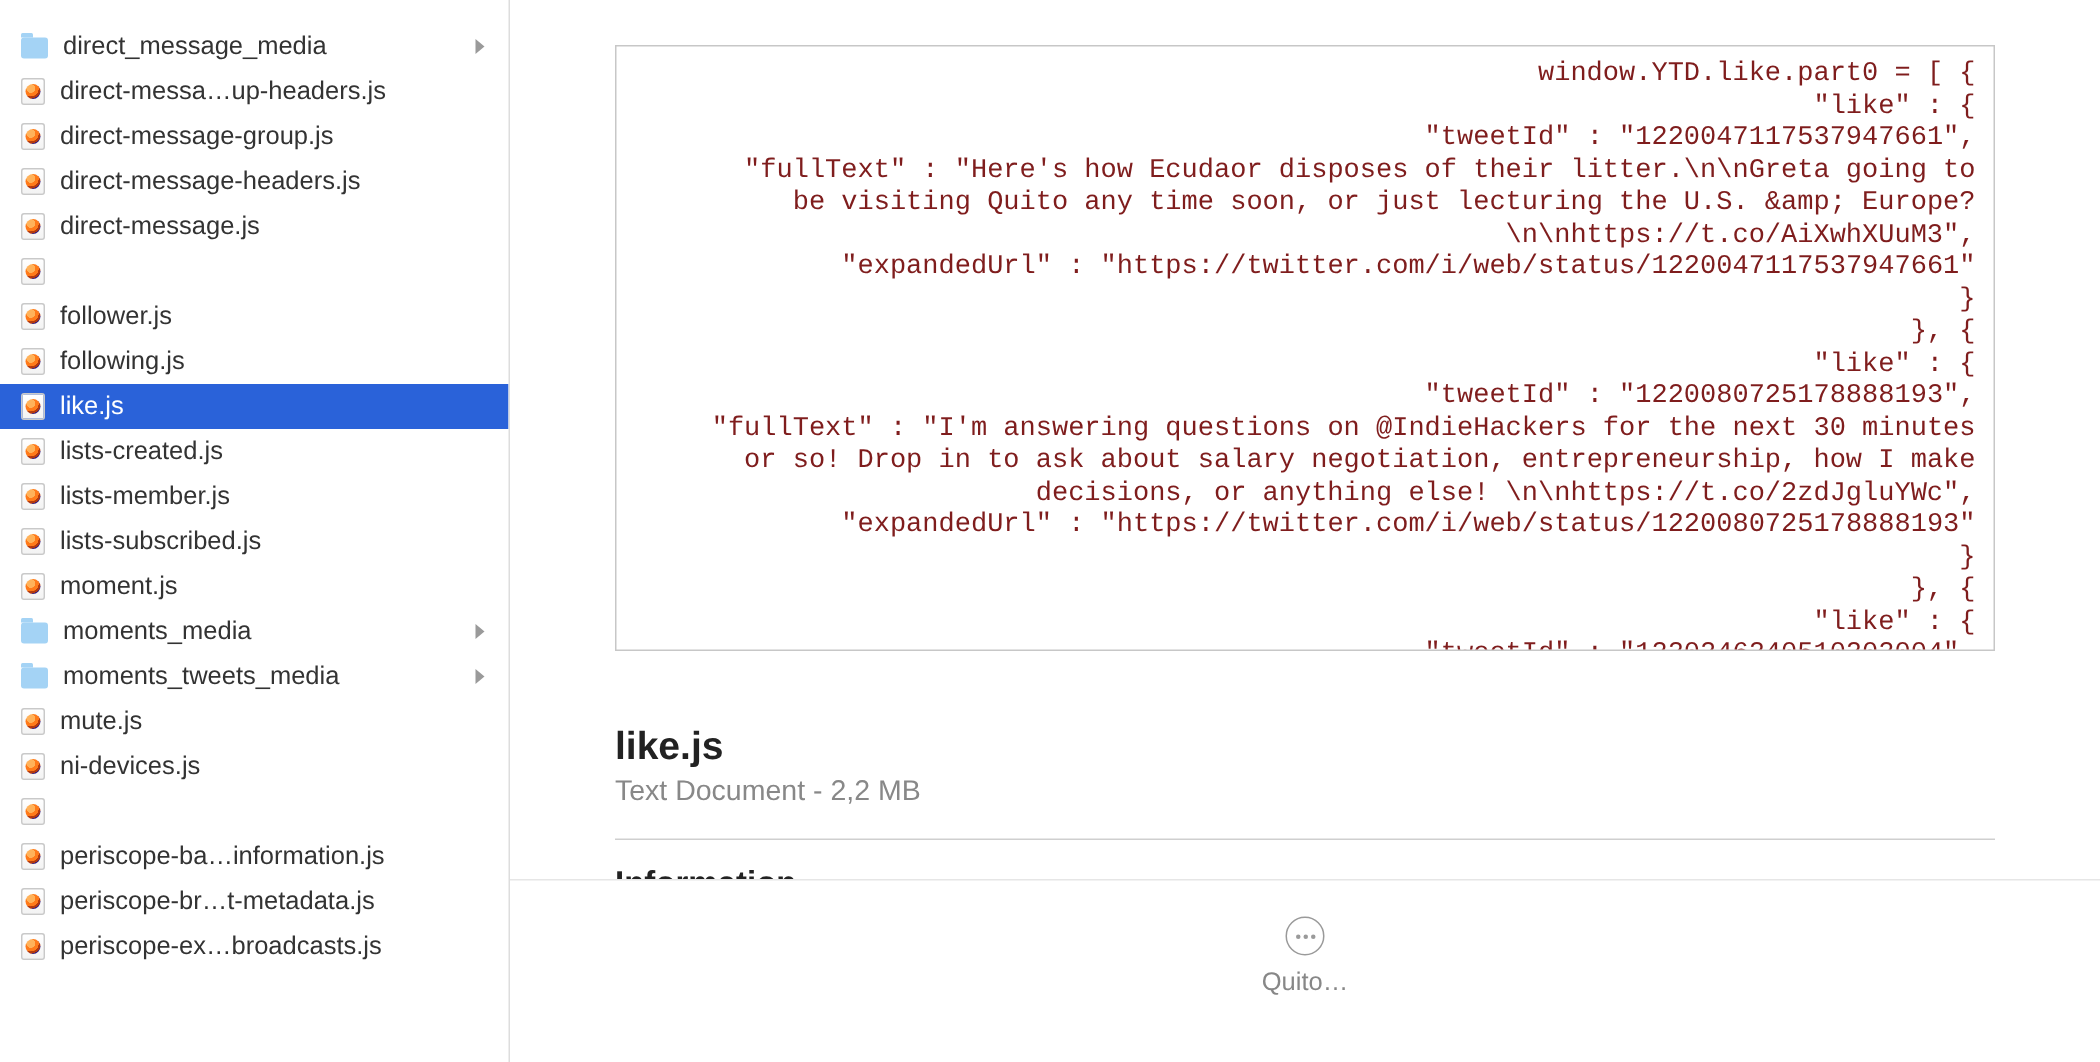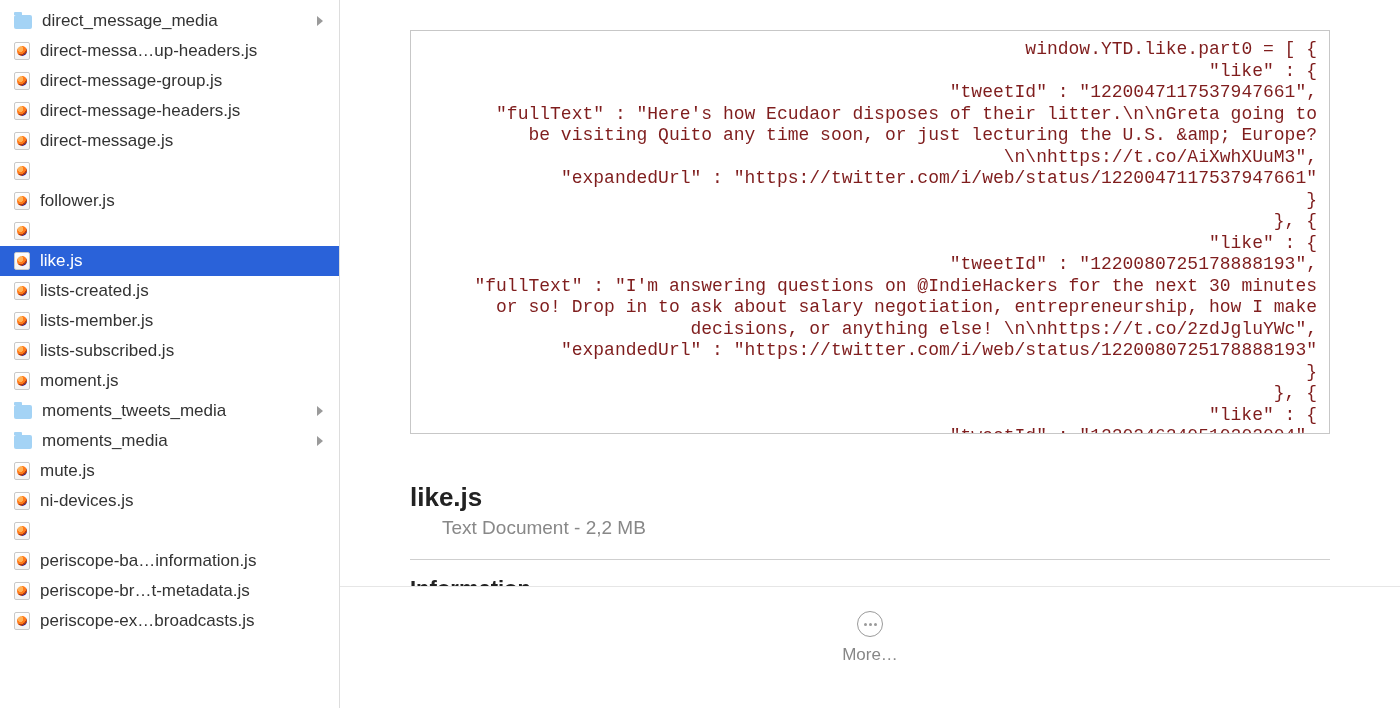--- a/index.html
+++ b/index.html
@@ -10,21 +10,21 @@
     background: #fff;
     overflow: hidden;
     color: #333;
   }
   .app { display: flex; height: 708px; }
   .sidebar {
     width: 340px;
     flex: 0 0 340px;
     border-right: 1px solid #ddd;
     overflow: hidden;
-    padding-top: 6px;
+    padding-top: 16px;
   }
   .row {
     display: flex;
     align-items: center;
     height: 30px;
     padding-left: 14px;
     padding-right: 10px;
     font-size: 17px;
     white-space: nowrap;
     cursor: default;
@@ -105,21 +105,20 @@
   .filename {
     margin-top: 48px;
     font-size: 26px;
     font-weight: 700;
     color: #222;
   }
   .subline {
     font-size: 19px;
     color: #888;
     margin-top: 4px;
-    margin-left: 32px;
   }
   .sep {
     border-bottom: 1px solid #cfcfcf;
     margin-top: 20px;
   }
   .info-heading {
     font-size: 22px;
     font-weight: 700;
     color: #222;
     margin-top: 16px;
@@ -190,49 +189,50 @@
       </div>
       <div class="row">
         <div class="icon icon-js"></div>
       </div>
       <div class="row">
         <div class="icon icon-js"></div>
         <div class="label">follower.js</div>
       </div>
       <div class="row">
         <div class="icon icon-js"></div>
+        <div class="label">following.js</div>
       </div>
       <div class="row selected">
         <div class="icon icon-js"></div>
         <div class="label">like.js</div>
       </div>
       <div class="row">
         <div class="icon icon-js"></div>
         <div class="label">lists-created.js</div>
       </div>
       <div class="row">
         <div class="icon icon-js"></div>
         <div class="label">lists-member.js</div>
       </div>
       <div class="row">
         <div class="icon icon-js"></div>
         <div class="label">lists-subscribed.js</div>
       </div>
       <div class="row">
         <div class="icon icon-js"></div>
         <div class="label">moment.js</div>
+      </div>
+      <div class="row">
+        <div class="icon-folder"></div>
+        <div class="label">moments_media</div>
+        <div class="arrow"></div>
       </div>
       <div class="row">
         <div class="icon-folder"></div>
         <div class="label">moments_tweets_media</div>
-        <div class="arrow"></div>
-      </div>
-      <div class="row">
-        <div class="icon-folder"></div>
-        <div class="label">moments_media</div>
         <div class="arrow"></div>
       </div>
       <div class="row">
         <div class="icon icon-js"></div>
         <div class="label">mute.js</div>
       </div>
       <div class="row">
         <div class="icon icon-js"></div>
         <div class="label">ni-devices.js</div>
       </div>
@@ -281,16 +281,16 @@
     <div class="sep"></div>
     <div class="info-heading">Information</div>
   </div>
 
   <div class="footer">
     <div class="more-circle">
       <span></span>
         <span></span>
         <span></span>
     </div>
-    <div class="more-label">More…</div>
+    <div class="more-label">Quito…</div>
   </div>
 
 </div>
 
 </body></html>

